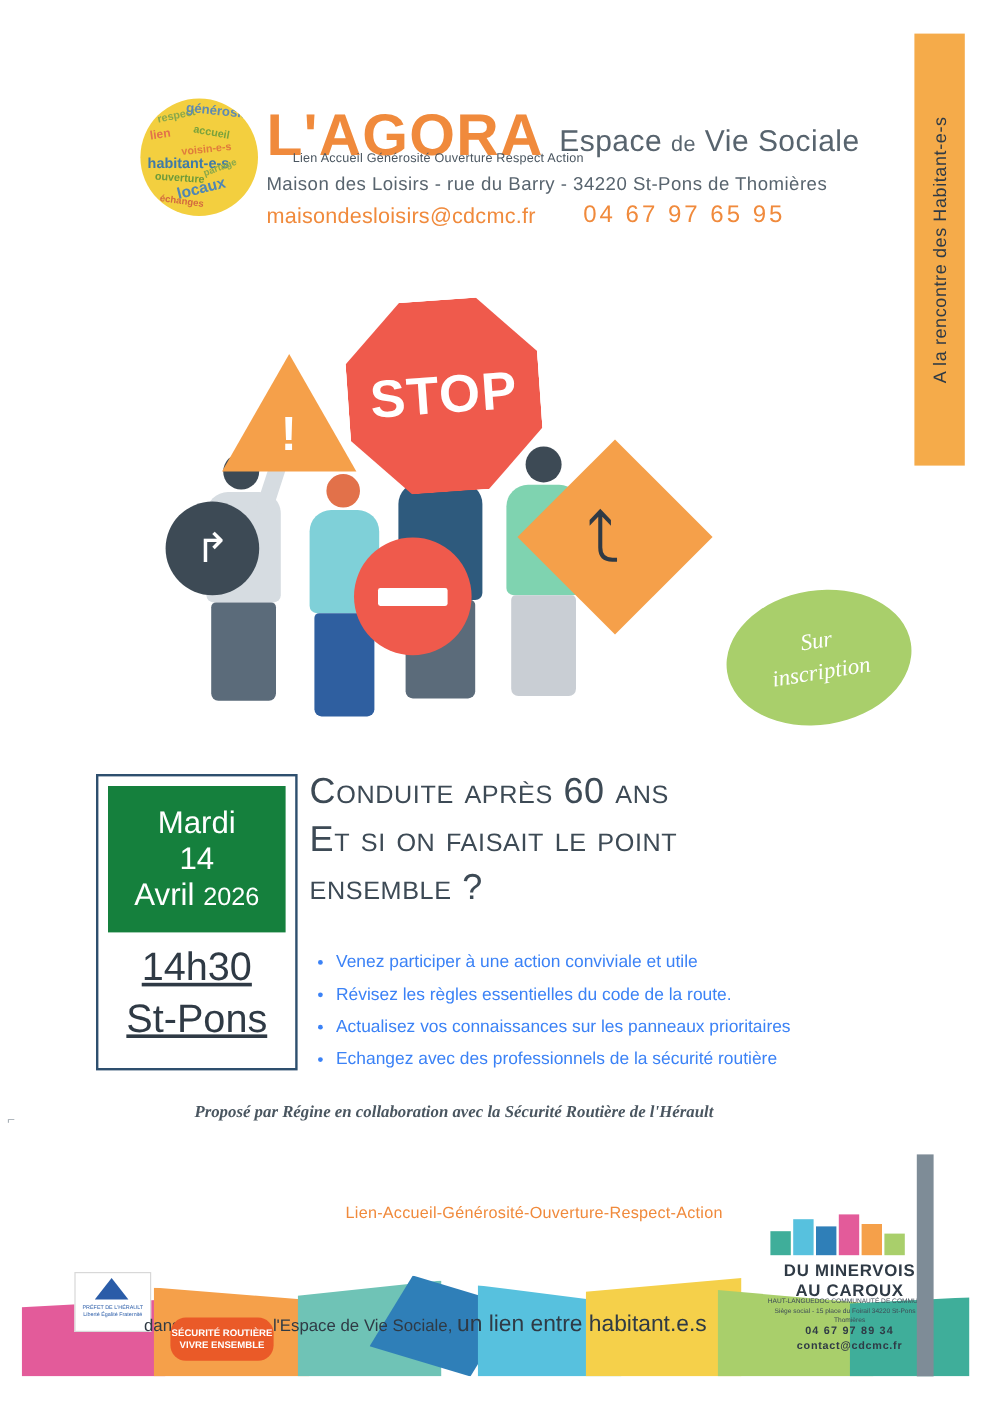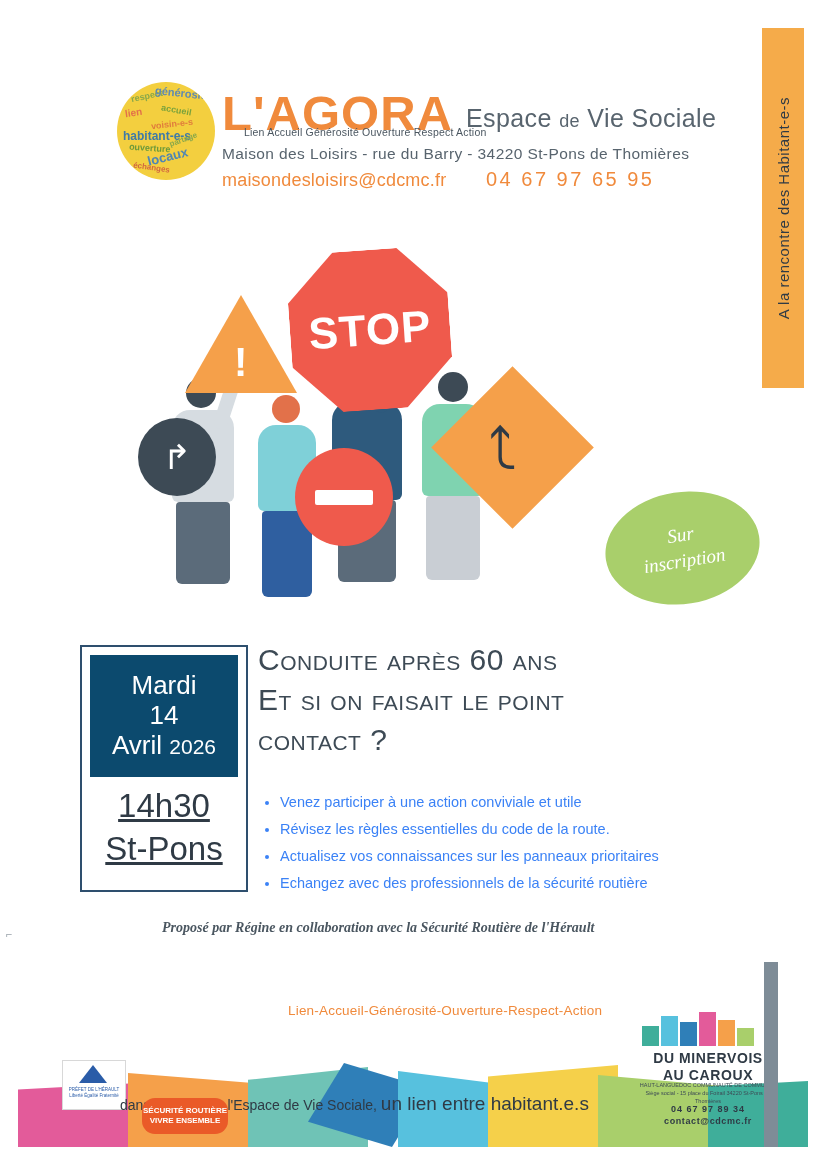--- a/index.html
+++ b/index.html
@@ -118,21 +118,21 @@
     font-family:"Liberation Serif", serif;font-style:italic;
   }
 
   
   .datebox{
     position:absolute;left:80px;top:645px;width:164px;height:243px;
     border:2px solid #2e4f6e;background:#fff;
   }
   .datebox-top{
     position:absolute;left:8px;top:8px;width:148px;height:122px;
-    background:#0c4a6e;color:#fff;
+    background:#15803d;color:#fff;
     display:flex;flex-direction:column;align-items:center;justify-content:center;
   }
   .datebox-top .l1{font-size:26px;line-height:1.15;}
   .datebox-top .l2{font-size:26px;line-height:1.15;}
   .datebox-top .l3{font-size:26px;line-height:1.15;}
   .datebox-top .yr{font-size:21px;}
   .datebox-bot{
     position:absolute;left:0;top:138px;width:164px;
     display:flex;flex-direction:column;align-items:center;
     color:#2f3a45;
@@ -322,21 +322,21 @@
     </div>
     <div class="datebox-bot">
       <div class="t1">14h30</div>
       <div class="t2">St-Pons</div>
     </div>
   </div>
 
   <div class="title">
     <div class="line">Conduite après 60 ans</div>
     <div class="line">Et si on faisait le point</div>
-    <div class="line">contact ?</div>
+    <div class="line">ensemble ?</div>
   </div>
 
   <div class="bullets">
     <ul>
       <li>Venez participer à une action conviviale et utile</li>
       <li>Révisez les règles essentielles du code de la route.</li>
       <li>Actualisez vos connaissances sur les panneaux prioritaires</li>
       <li>Echangez avec des professionnels de la sécurité routière</li>
     </ul>
   </div>

